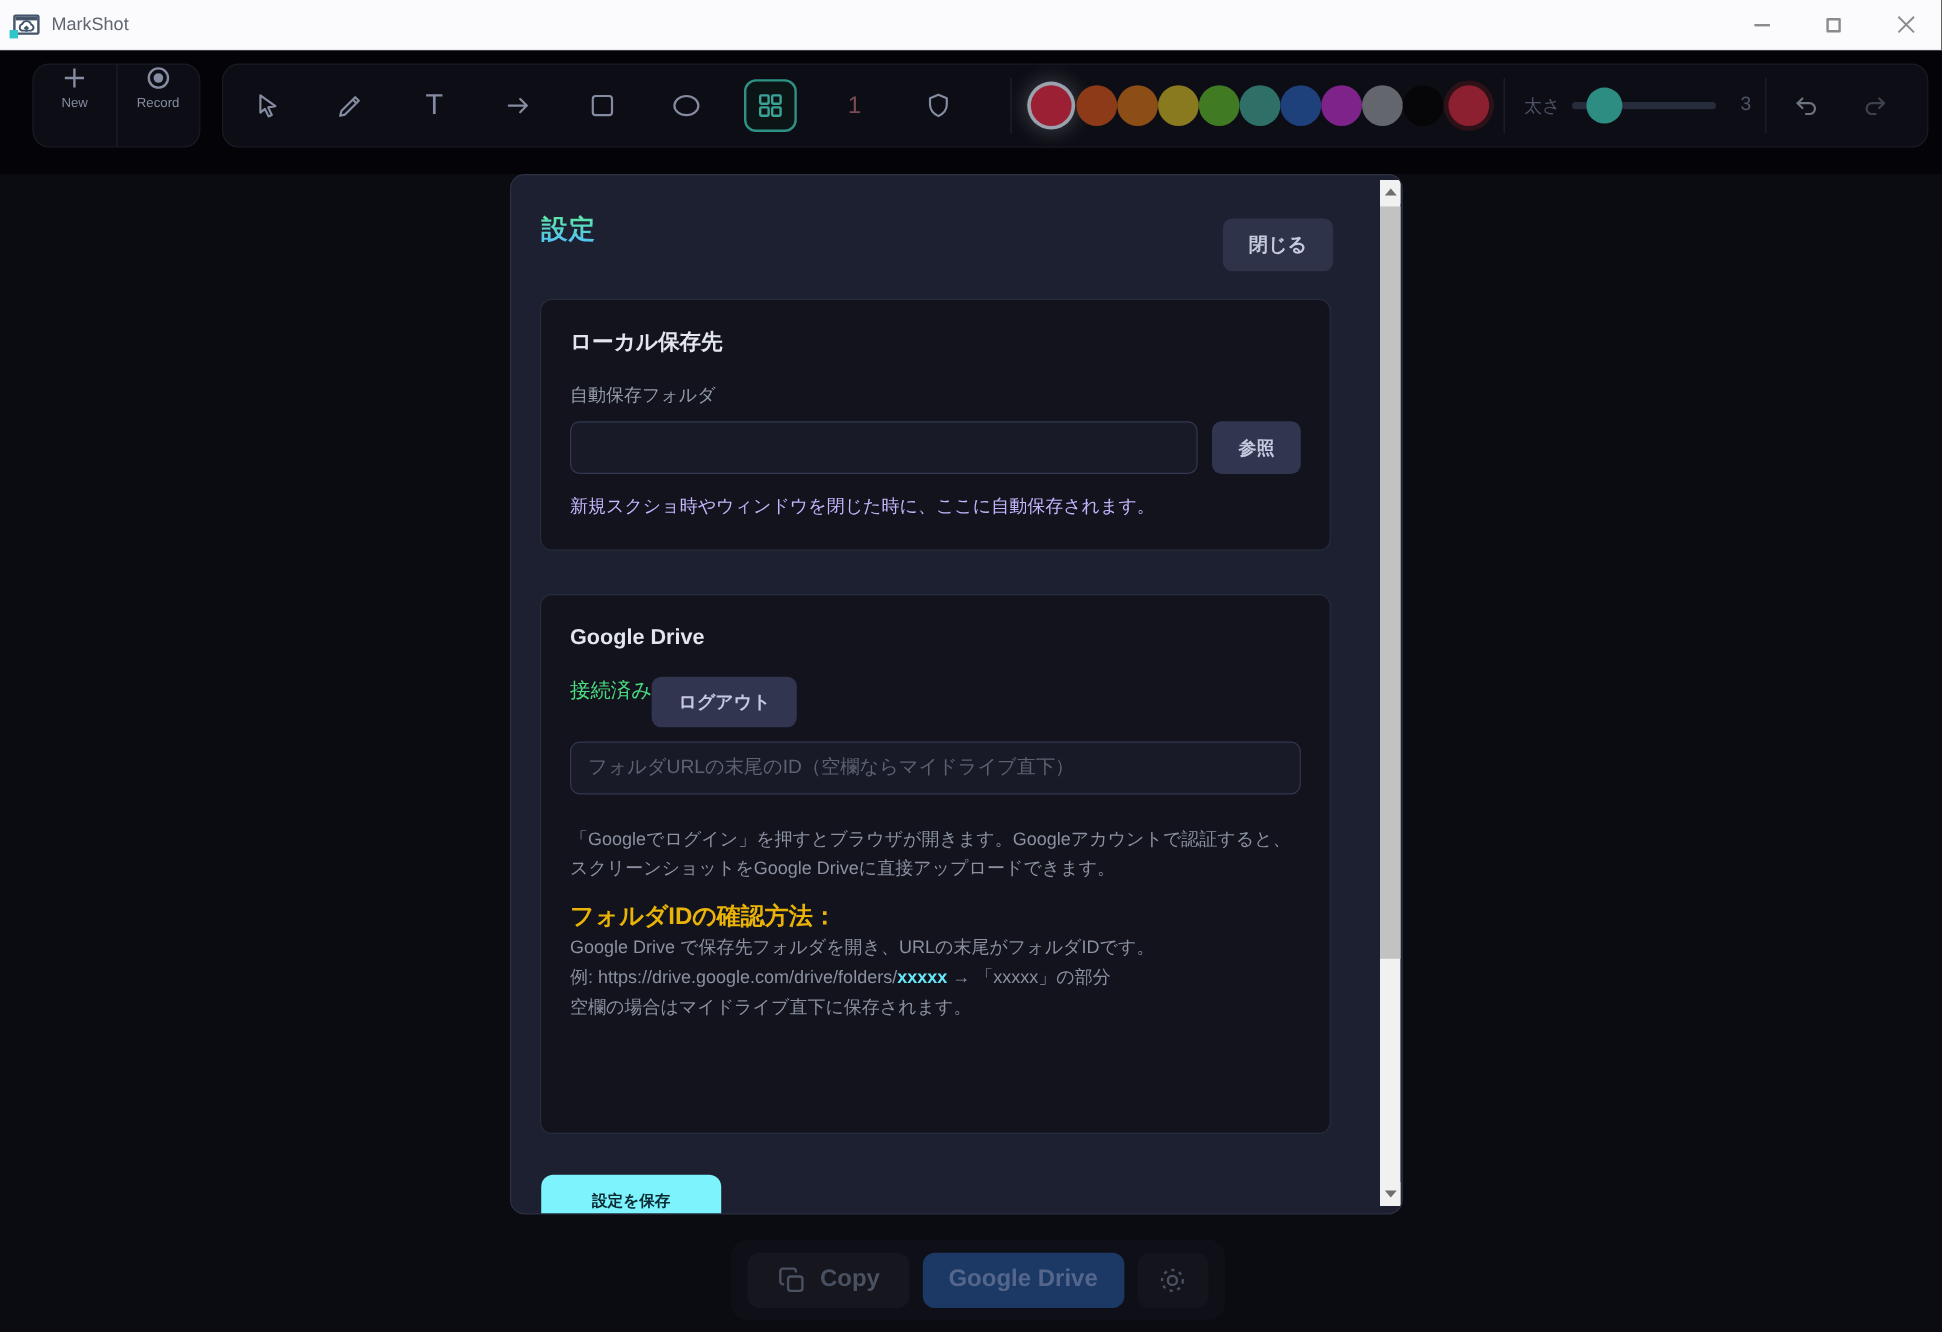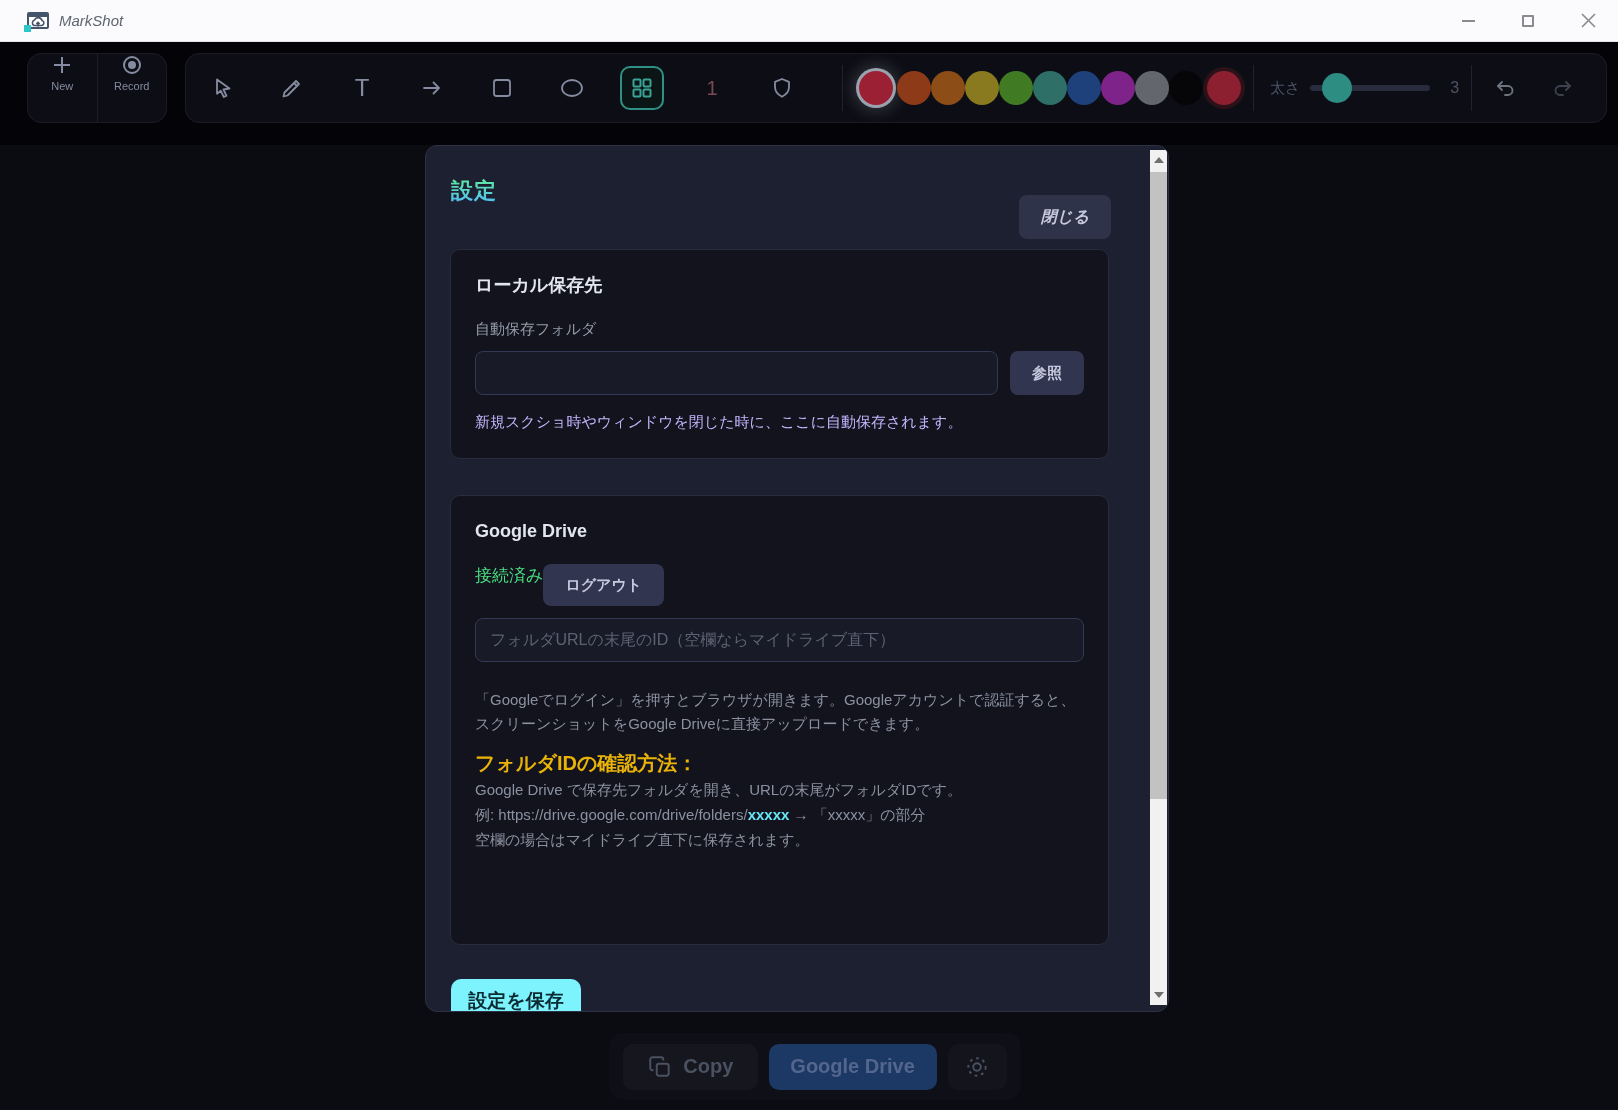--- a/index.html
+++ b/index.html
@@ -7,21 +7,21 @@
   body {
     width:1618px; height:1110px; position:relative; overflow:hidden;
     background:#0b0b12;
     font-family:"Liberation Sans","DejaVu Sans",sans-serif;
   }
 
   
   .titlebar{
     position:absolute; top:0; left:0; width:1618px; height:42px;
     background:#fbfbfd; border-bottom:1px solid #e4e4e8;
-    display:flex; align-items:center; padding-left:24px;font-style:italic;
+    display:flex; align-items:center; padding-left:8px;
   }
   .app-icon{ position:relative; width:26px; height:22px; margin-right:9px; }
   .app-icon .win{
     position:absolute; left:3px; top:2px; width:22px; height:17px;
     border:2px solid #44546a; border-radius:2px; background:#ffffff;
   }
   .app-icon .win .bar{ position:absolute; left:0; top:0; right:0; height:3px; background:#44546a; }
   .app-icon .teal{ position:absolute; left:0; bottom:0; width:7px; height:7px; background:#2ec6cb; }
   .app-title{ color:#5f6670; font-size:15px; }
   .win-controls{ margin-left:auto; display:flex; height:42px; }
@@ -73,23 +73,23 @@
   #modal{
     position:absolute; left:425px; top:145px; width:744px; height:867px;
     background:#1d2031; border:1px solid #2e3143; border-radius:12px; overflow:hidden;
   }
   #modal-title{
     position:absolute; left:25px; top:30px; font-size:22px; font-weight:bold; letter-spacing:1px;
     background:linear-gradient(180deg,#5ee8a0 10%,#52c1f6 90%);
     -webkit-background-clip:text; background-clip:text; color:transparent;
   }
   #close-btn{
-    position:absolute; left:593px; top:49px; width:92px; height:44px;
+    position:absolute; left:593px; top:36px; width:92px; height:44px;
     background:#2f3349; border-radius:8px; color:#c6cadf; font-size:16px; font-weight:bold;
-    display:flex; align-items:center; justify-content:center; cursor:pointer;font-style:italic;
+    display:flex; align-items:center; justify-content:center; cursor:pointer;
   }
   .card{
     position:absolute; left:24px; width:659px;
     background:#12131d; border:1px solid #292c3d; border-radius:10px; padding:24px;
   }
   #card-local{ top:103px; height:210px; }
   #card-gdrive{ top:349px; height:450px; }
   .card-heading{ margin:0; font-size:18px; color:#e3e6ee; font-weight:bold; line-height:22px; }
   .field-label{ color:#959caa; font-size:15px; margin-top:24px; }
   .input-row{ display:flex; margin-top:12px; gap:12px; }
@@ -105,22 +105,22 @@
   }
   .hint{ color:#c4b5fd; font-size:15px; margin-top:18px; }
   .status-row{ display:flex; margin-top:22px; height:42px; }
   .status-connected{ color:#4ade80; font-size:17px; }
   .logout-btn{ height:42px; }
   .para{ color:#8b91a0; font-size:15px; line-height:24px; margin-top:26px; }
   .howto-title{ color:#eab308; font-size:20px; font-weight:bold; margin-top:14px; }
   .howto-line{ color:#8b91a0; font-size:15px; line-height:25px; }
   .hl{ color:#67e8f9; font-weight:bold; }
   #save-btn{
-    position:absolute; left:25px; top:833px; width:130px; height:44px;
-    background:#7df3fe; border-radius:10px; color:#0b2b33; font-size:19px; font-weight:bold;
+    position:absolute; left:25px; top:833px; width:150px; height:44px;
+    background:#7df3fe; border-radius:10px; color:#0b2b33; font-size:13px; font-weight:bold;
     display:flex; align-items:center; justify-content:center; cursor:pointer;
   }
 
   
   #scrollbar{
     position:absolute; top:4px; right:1px; width:17px; height:855px; background:#f1f1f1;
   }
   .sb-btn{ position:absolute; left:0; width:17px; height:20px; display:flex; align-items:center; justify-content:center; background:#f1f1f1; }
   .sb-btn.up{ top:0; } .sb-btn.down{ bottom:0; }
   .tri-up{ width:0; height:0; border-left:5px solid transparent; border-right:5px solid transparent; border-bottom:6px solid #6f6f6f; }

